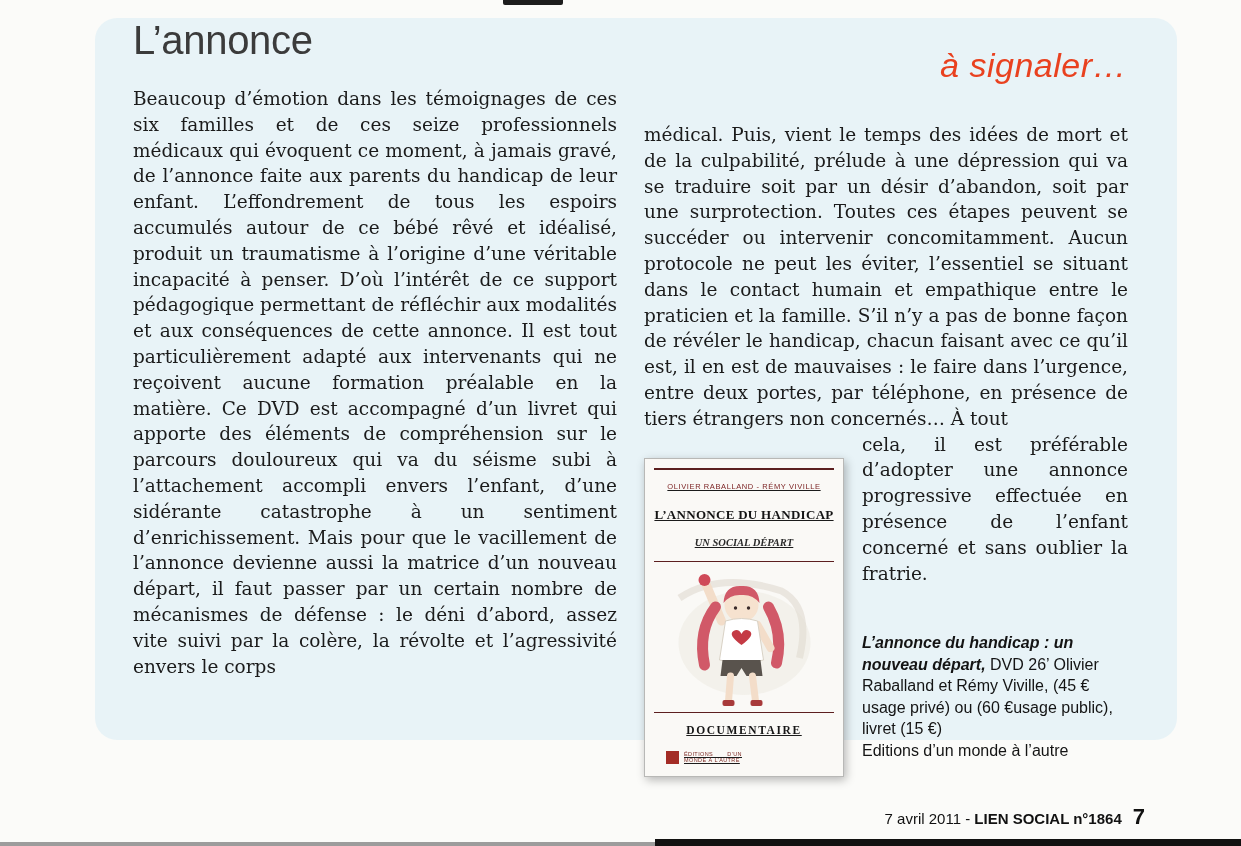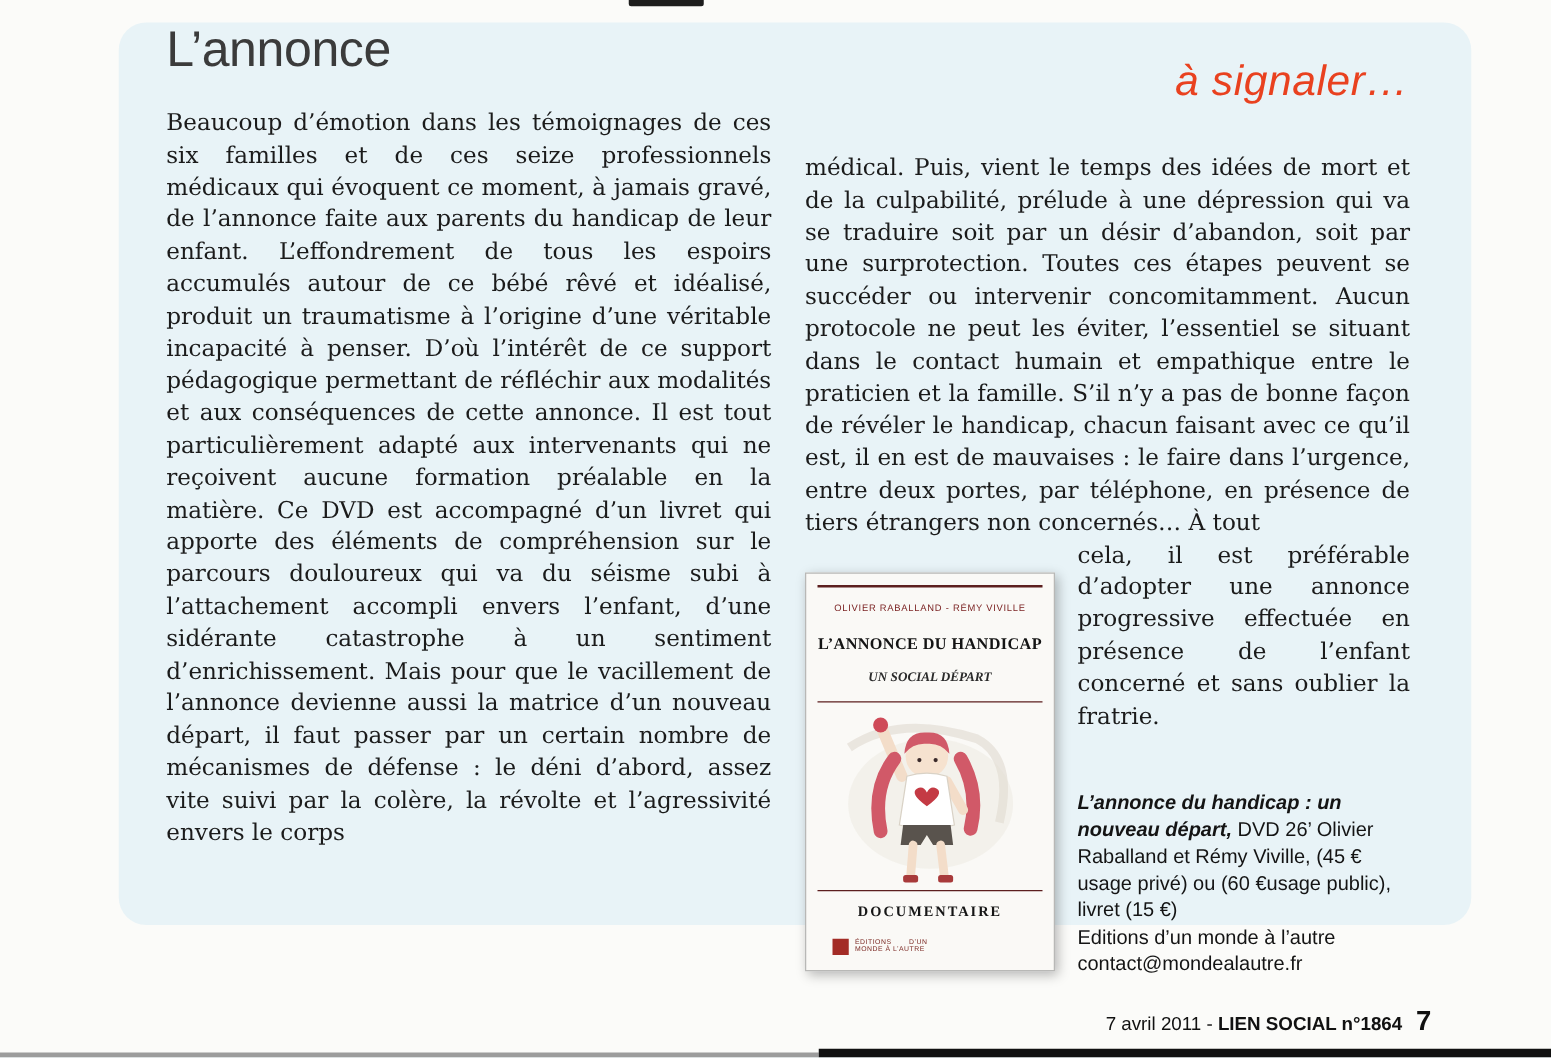--- a/index.html
+++ b/index.html
@@ -57,20 +57,21 @@
     hyphens:none;
   }
 
   
   .cover-wrap { float:left; width:200px; margin:26px 18px 8px 0; }
   .cover {
     background:#faf9f6;
     border:1px solid #b8b8b6;
     box-shadow:2px 3px 9px rgba(0,0,0,.28);
     padding:9px 9px 10px;
+    text-decoration:underline;
   }
   .cover-head {
     border-top:2px solid #5c1f1f;
     border-bottom:1.5px solid #5c1f1f;
     padding:4px 0 5px;
     text-align:center;
   }
   .cover-authors {
     font-family:"Liberation Sans", sans-serif;
     font-size:7.5px; letter-spacing:.6px;
@@ -179,21 +180,20 @@
             <span class="pub-text">Éditions d’un monde à l’autre</span>
           </div>
         </div>
       </div>
 
       <p>cela, il est préférable d’adopter une annonce progressive effectuée en présence de l’enfant concerné et sans oublier la fratrie.</p>
 
       <div class="caption">
         <span class="lead">L’annonce du handicap : un nouveau départ,</span><span> DVD 26’ Olivier Raballand et Rémy Viville, (45 € usage privé) ou (60 €usage public), livret (15 €)</span>
         <div>Editions d’un monde à l’autre</div>
-        <div>contact@mondealautre.fr</div>
       </div>
     </div>
 
   </div>
 </div>
 
 <div class="footer">
   <span class="date">7 avril 2011 - </span>
   <span class="brand">LIEN SOCIAL n°1864</span>
   <span class="pagenum">7</span>

